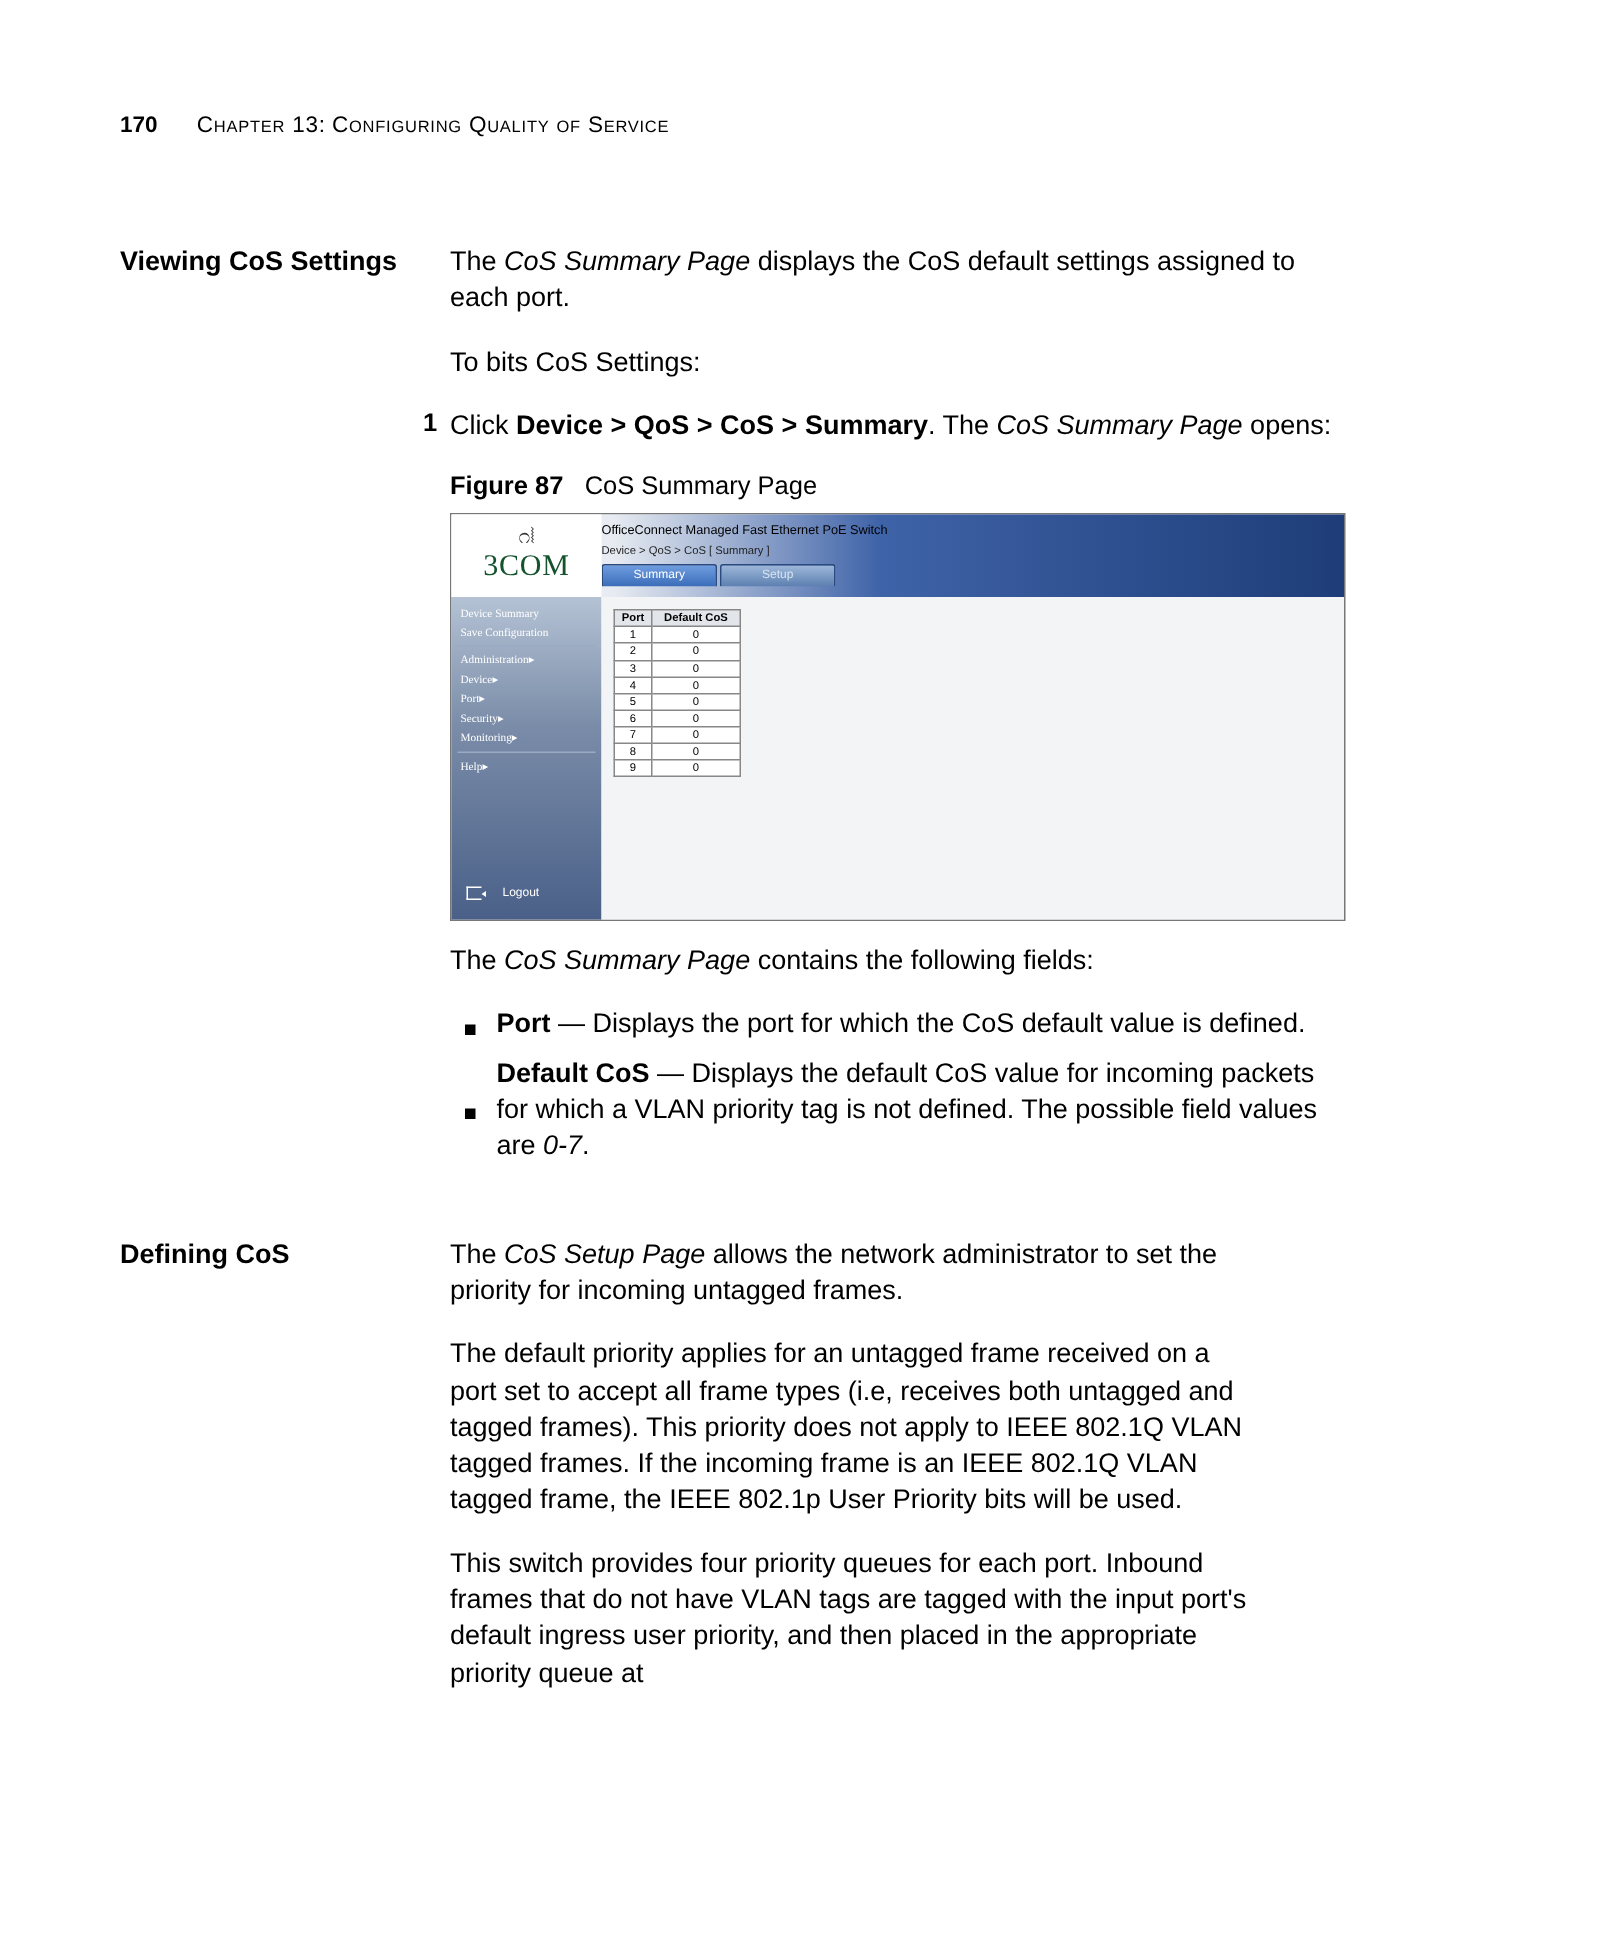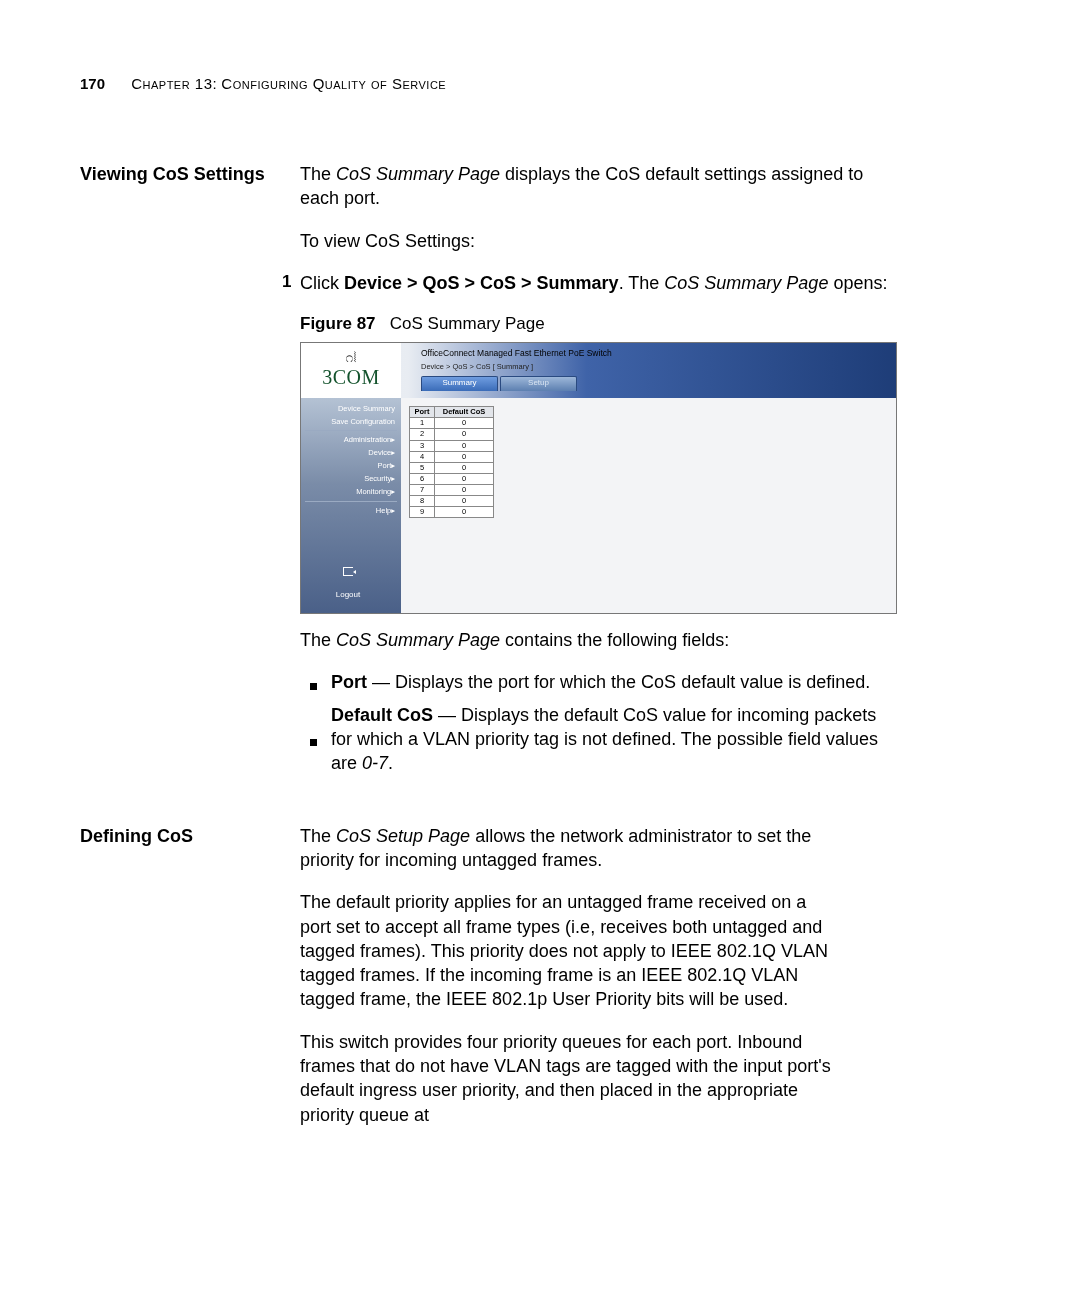--- a/index.html
+++ b/index.html
@@ -96,21 +96,21 @@
     line-height:1;
   }
   .ss-logo-text {
     font-family: Georgia, serif;
     font-size: 20px;
     letter-spacing: 0.5px;
     color: #14532d;
   }
   .ss-top-right {
     flex: 1;
-    padding: 5px 0 0 20px;
+    padding: 5px 0 0 0;
     font-size: 8.5px;
     color: #000;
   }
   .ss-title { margin-bottom: 2px; }
   .ss-bc { font-size: 7.5px; color: #222; margin-bottom: 4px; }
   .ss-tabs { display:flex; gap:2px; }
   .ss-tab {
     width: 75px; height: 14px;
     background: linear-gradient(#6f9de0,#3a6cb8);
     color: #fff; font-size: 8px;
@@ -123,28 +123,29 @@
   .ss-side {
     width: 100px;
     background: linear-gradient(#b4c2d4 0%, #7a8ca8 40%, #4a6088 100%);
     color: #d8e0ec;
     font-size: 7.5px;
     padding: 4px 0;
     display:flex; flex-direction:column;
   }
   .ss-side-item {
     padding: 1.5px 6px;
-    display:flex;justify-content:flex-end;align-items:center;
+    display:flex;justify-content:flex-start;align-items:center;
     color:#fff;
+    font-family:Liberation Serif, serif;
   }
   .ss-side-sep { border-top:1px solid #9aaac2; margin:2px 4px; }
   .ss-side-spacer{flex:1;}
   .ss-logout {
     padding: 4px 16px 8px 10px;
-    color:#fff; font-size:8px; display:flex; align-items:center; gap:14px;flex-direction:column;
+    color:#fff; font-size:8px; display:flex; align-items:center; gap:14px;
   }
   .ss-logout-ico{
     display:inline-block;width:9px;height:7px;border:1px solid #fff;border-right:none;position:relative;
   }
   .ss-logout-ico::after{content:"";position:absolute;right:-3px;top:2px;width:0;height:0;border-top:2px solid transparent;border-bottom:2px solid transparent;border-right:3px solid #fff;}
   .ss-main { flex:1; background:#f3f4f6; padding:8px 8px; }
   .ss-table { border-collapse:collapse; font-size:7.5px; }
   .ss-table th, .ss-table td {
     border:1px solid #888; background:#fff; text-align:center;
     padding:0;
@@ -172,21 +173,21 @@
   </div>
 
   <div class="content">
 
     <div class="row">
       <div class="sidebar">Viewing CoS Settings</div>
       <div class="main">
         <p class="para">
           <span>The </span><span class="italic">CoS Summary Page</span><span> displays the CoS default settings assigned to each port.</span>
         </p>
-        <p class="para">To view CoS Settings:</p>
+        <p class="para">To bits CoS Settings:</p>
 
         <div class="ol-wrap">
           <span class="ol-num">1</span>
           <p class="para">
             <span>Click </span><span class="bold">Device &gt; QoS &gt; CoS &gt; Summary</span><span>. The </span><span class="italic">CoS Summary Page</span><span> opens:</span>
           </p>
 
           <p class="fig-caption">
             <span class="bold">Figure 87</span>&nbsp;&nbsp;&nbsp;<span>CoS Summary Page</span>
           </p>

